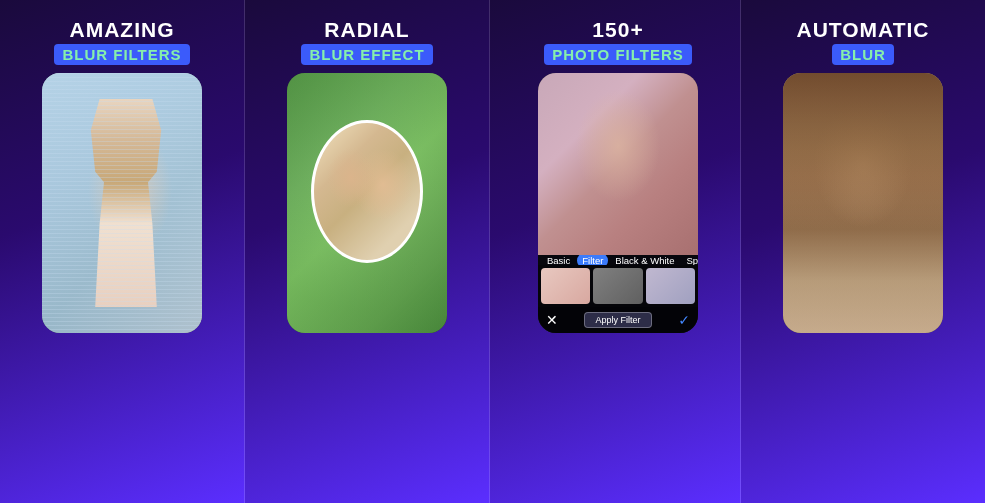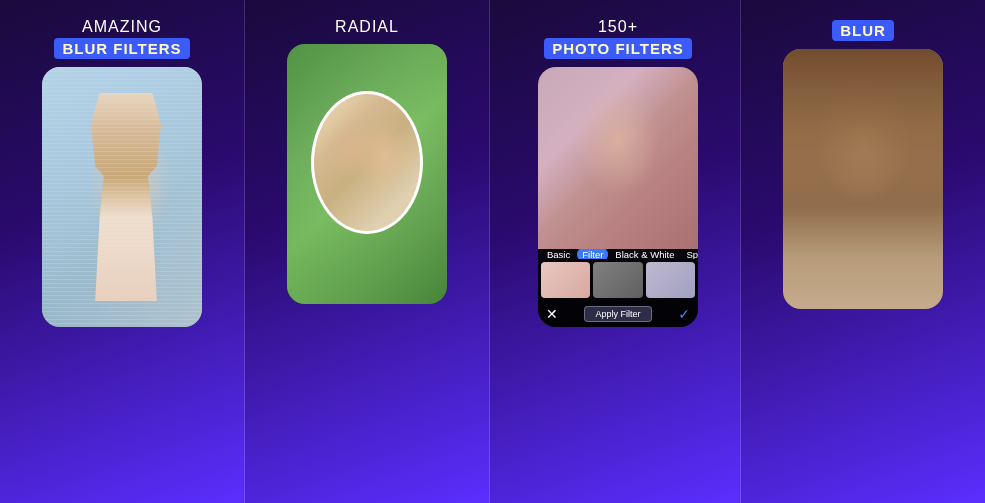--- a/index.html
+++ b/index.html
@@ -27,29 +27,29 @@
     .panel-2 { background: linear-gradient(160deg, #1a0a3c 0%, #2a0a6e 40%, #5b2eff 100%); border-left: 1px solid rgba(255,255,255,0.15); }
     .panel-3 { background: linear-gradient(160deg, #1a0a3c 0%, #2a0a6e 40%, #5b2eff 100%); border-left: 1px solid rgba(255,255,255,0.15); padding-left: 16px; }
     .panel-4 { background: linear-gradient(160deg, #1a0a3c 0%, #2a0a6e 40%, #5b2eff 100%); border-left: 1px solid rgba(255,255,255,0.15); }
 
     .panel-title {
       text-align: center;
       margin-bottom: 8px;
     }
     .panel-title .line1 {
       color: white;
-      font-size: 16px;
-      font-weight: 400;
+      font-size: 21px;
+      font-weight: 700;
       text-transform: uppercase;
       letter-spacing: 1px;
       display: block;
     }
     .panel-title .line2 {
       background: #3b5bfb;
-      color: #fef9c3;
+      color: #86efac;
       font-size: 15px;
       font-weight: 900;
       text-transform: uppercase;
       letter-spacing: 1px;
       padding: 2px 8px;
       border-radius: 4px;
       display: inline-block;
       margin-top: 2px;
     }
 
@@ -269,20 +269,21 @@
     <div class="phone-img-1">
       <div class="woman-silhouette"></div>
     </div>
 
   </div>
 </div>
 
 <div class="panel panel-2">
   <div class="panel-title">
     <span class="line1">RADIAL</span>
+    <span class="line2">BLUR EFFECT</span>
   </div>
 
   <div class="phone-frame">
     <div class="phone-img-2">
       <div class="circle-focus"></div>
     </div>
 
   </div>
 </div>
 
@@ -313,20 +314,21 @@
         <span class="action-icon">✕</span>
         <span class="action-btn">Apply Filter</span>
         <span class="action-check">✓</span>
       </div>
     </div>
   </div>
 </div>
 
 <div class="panel panel-4">
   <div class="panel-title">
+    <span class="line1">AUTOMATIC</span>
     <span class="line2">BLUR</span>
   </div>
 
   <div class="phone-frame">
     <div class="phone-img-4">
       <div class="hair-overlay"></div>
     </div>
 
   </div>
 </div>

